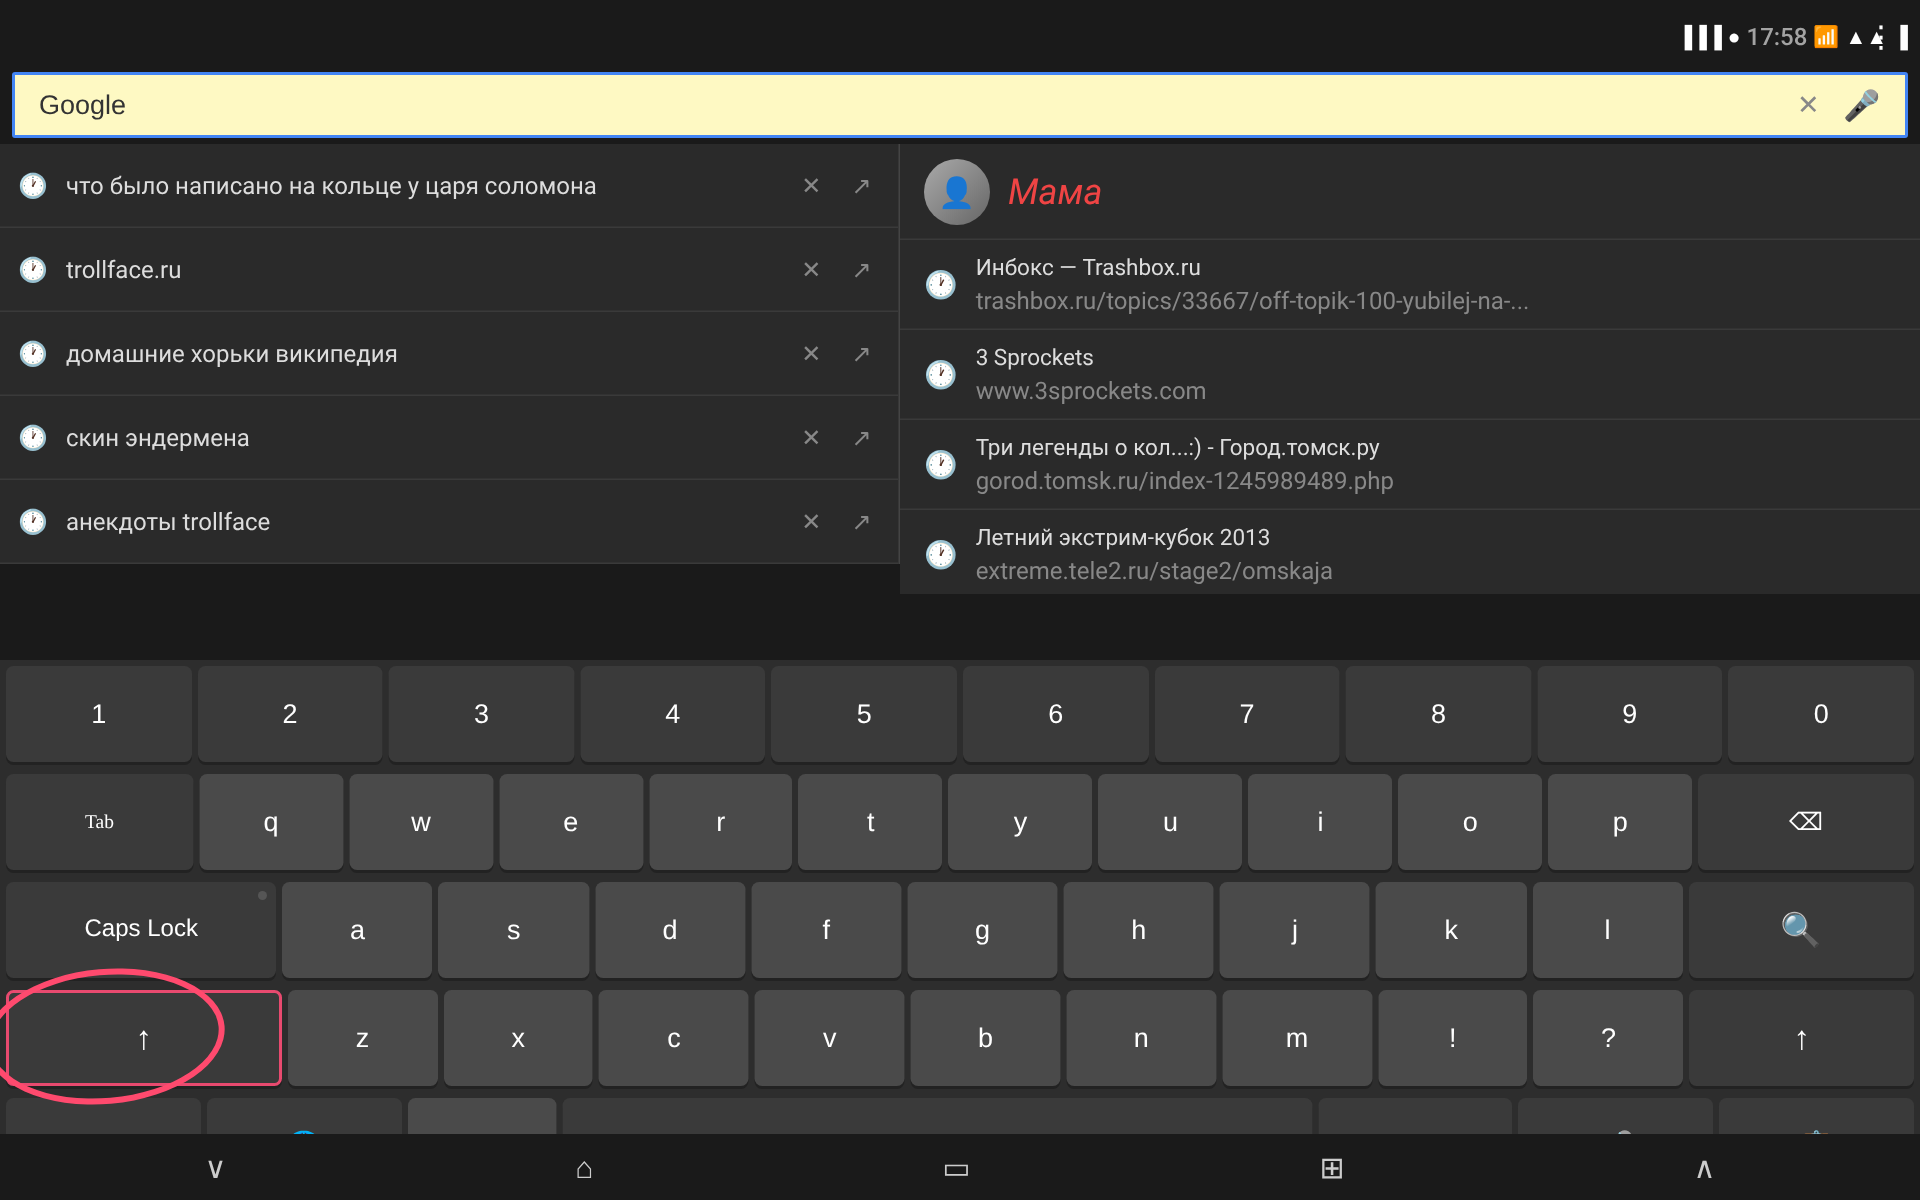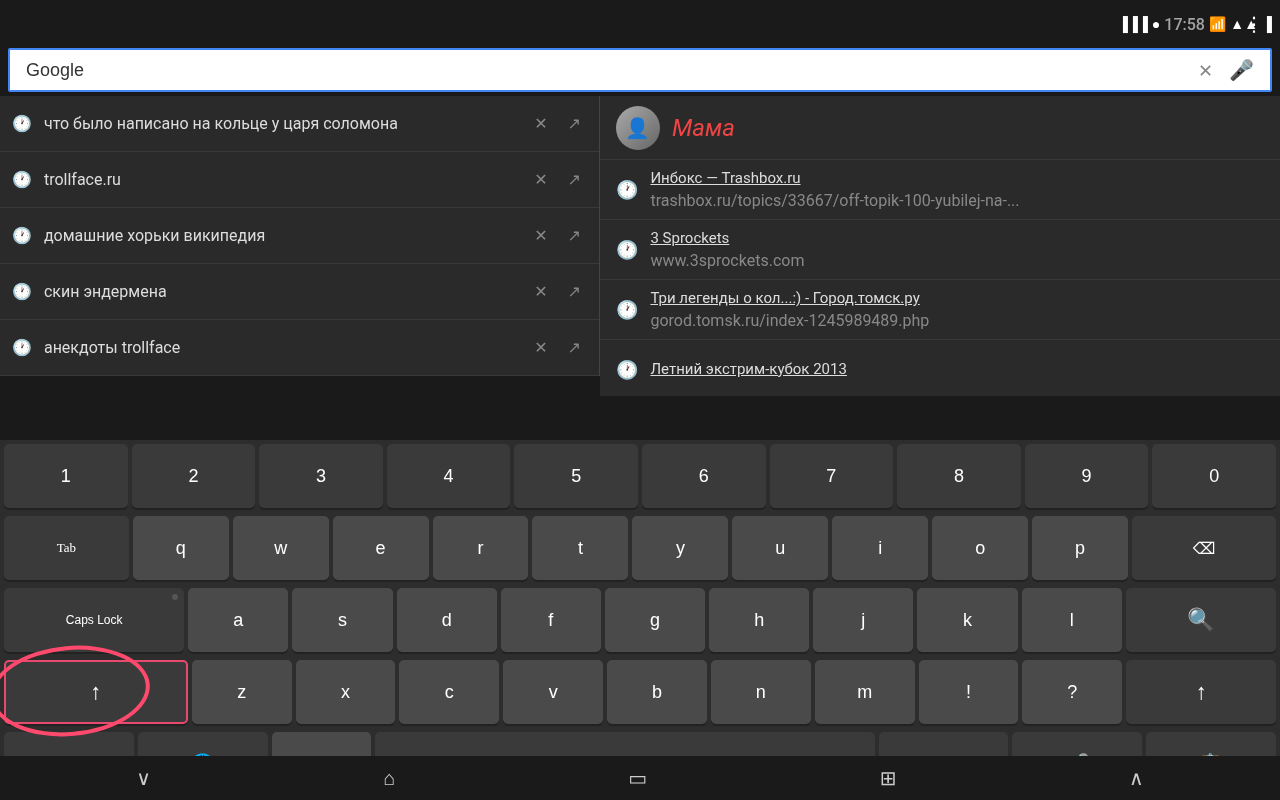--- a/index.html
+++ b/index.html
@@ -25,21 +25,21 @@
       color: #fff;
       font-size: 20px;
       cursor: pointer;
       padding: 8px;
     }
 
     
     #search-bar {
       display: flex;
       align-items: center;
-      background: #ffffff;
+      background: #fef9c3;
       margin: 0 8px 4px 8px;
       border-radius: 2px;
       height: 44px;
       padding: 0 8px;
       border: 2px solid #4285f4;
     }
     #search-bar input {
       flex: 1;
       border: none;
       outline: none;
@@ -159,21 +159,20 @@
       color: #888;
       font-size: 18px;
       margin-right: 12px;
       flex-shrink: 0;
     }
     .history-content { flex: 1; }
     .history-title {
       font-size: 15px;
       color: #ddd;
       line-height: 1.3;
-      text-decoration: underline;
     }
     .history-url {
       font-size: 16px;
       color: #888;
       margin-top: 2px;
     }
 
     
     #keyboard {
       position: absolute;
@@ -201,21 +200,21 @@
       font-size: 18px;
       color: #fff;
       cursor: pointer;
       border: none;
       position: relative;
       box-shadow: 0 2px 0 #222;
       user-select: none;
     }
     .key.dark { background: #3a3a3a; }
     .key.special { font-size: 13px; }
-    .key.caps-lock { flex: 1.8; font-size: 12px; position: relative; text-align: center; }
+    .key.caps-lock { flex: 1.8; font-size: 16px; position: relative; text-align: center; }
     .caps-lock-indicator {
       position: absolute;
       top: 6px;
       right: 6px;
       width: 6px;
       height: 6px;
       border-radius: 50%;
       background: #555;
     }
     .key.tab { flex: 1.3; font-family: Liberation Serif, serif; }
@@ -391,20 +390,21 @@
       <span class="history-icon">🕐</span>
       <div class="history-content">
         <div class="history-title">Три легенды о кол...:) - Город.томск.ру</div>
         <div class="history-url">gorod.tomsk.ru/index-1245989489.php</div>
       </div>
     </div>
     <div class="history-item">
       <span class="history-icon">🕐</span>
       <div class="history-content">
         <div class="history-title">Летний экстрим-кубок 2013</div>
+        <div class="history-url">extreme.tele2.ru/stage2/omskaja</div>
       </div>
     </div>
 
   </div>
 </div>
 
 <div id="keyboard">
 
   <div class="key-row">
     <button class="key dark">1</button>

